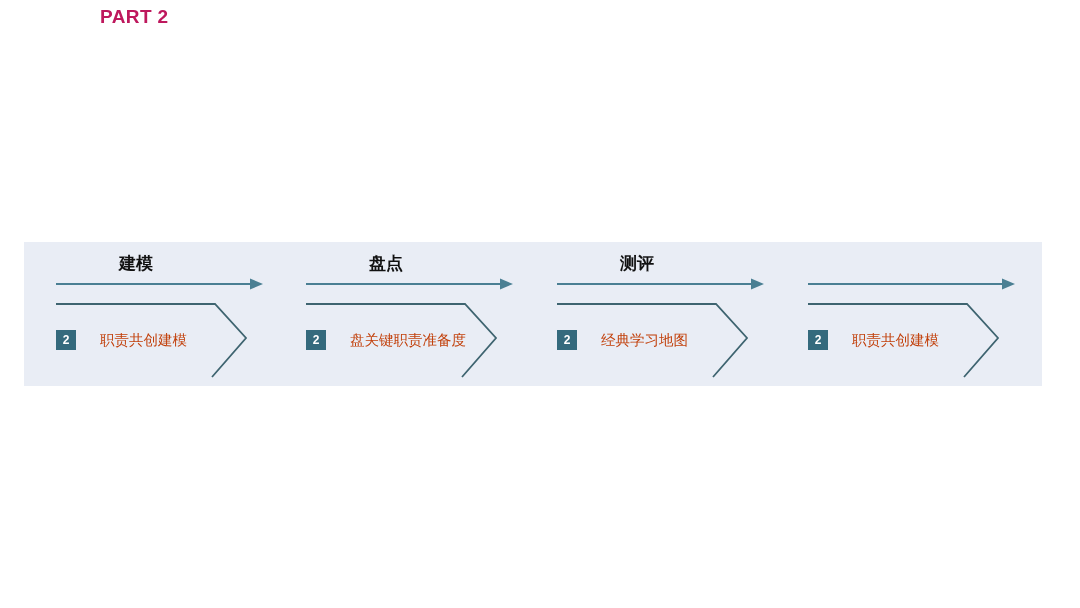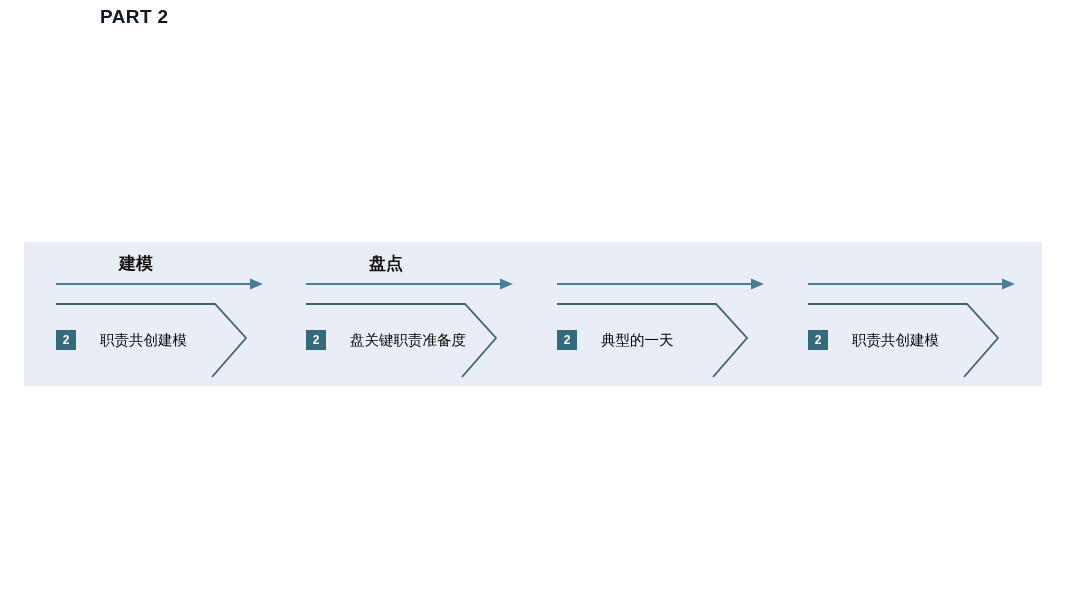--- a/index.html
+++ b/index.html
@@ -22,21 +22,21 @@
     height: 608px;
     background: #ffffff;
   }
 
   #part-title {
     position: absolute;
     left: 100px;
     top: 6px;
     font-size: 19px;
     font-weight: bold;
-    color: #0f172a;
+    color: #be185d;
     letter-spacing: 0.4px;
     white-space: nowrap;
   }
 
   #process-panel {
     position: absolute;
     left: 24px;
     top: 242px;
     width: 1018px;
     height: 144px;
@@ -87,21 +87,21 @@
     font-weight: bold;
     line-height: 20px;
     text-align: center;
   }
 
   .step-label {
     position: absolute;
     top: 87px;
     left: 76px;
     font-size: 14.5px;
-    color: #000000;
+    color: #c2410c;
     white-space: nowrap;
     line-height: 22px;
   }
 </style>
 </head>
 <body>
 
 <div id="slide">
 
   <div id="part-title">PART 2</div>
@@ -124,27 +124,28 @@
       <svg class="step-svg" viewBox="0 0 270 144">
         <line x1="32" y1="42" x2="226" y2="42" stroke="#4a7f93" stroke-width="2.2"></line>
         <polygon points="226,36.6 239,42 226,47.4" fill="#4a7f93"></polygon>
         <polyline points="32,62 191,62 222,96 188,135" fill="none" stroke="#3e6470" stroke-width="1.8" stroke-linejoin="miter"></polyline>
       </svg>
       <div class="badge">2</div>
       <div class="step-label">盘关键职责准备度</div>
     </div>
 
     <div class="step step-2">
+      <div class="step-title">测评</div>
       <svg class="step-svg" viewBox="0 0 270 144">
         <line x1="32" y1="42" x2="226" y2="42" stroke="#4a7f93" stroke-width="2.2"></line>
         <polygon points="226,36.6 239,42 226,47.4" fill="#4a7f93"></polygon>
         <polyline points="32,62 191,62 222,96 188,135" fill="none" stroke="#3e6470" stroke-width="1.8" stroke-linejoin="miter"></polyline>
       </svg>
       <div class="badge">2</div>
-      <div class="step-label">典型的一天</div>
+      <div class="step-label">经典学习地图</div>
     </div>
 
     <div class="step step-3">
       <svg class="step-svg" viewBox="0 0 270 144">
         <line x1="32" y1="42" x2="226" y2="42" stroke="#4a7f93" stroke-width="2.2"></line>
         <polygon points="226,36.6 239,42 226,47.4" fill="#4a7f93"></polygon>
         <polyline points="32,62 191,62 222,96 188,135" fill="none" stroke="#3e6470" stroke-width="1.8" stroke-linejoin="miter"></polyline>
       </svg>
       <div class="badge">2</div>
       <div class="step-label">职责共创建模</div>

